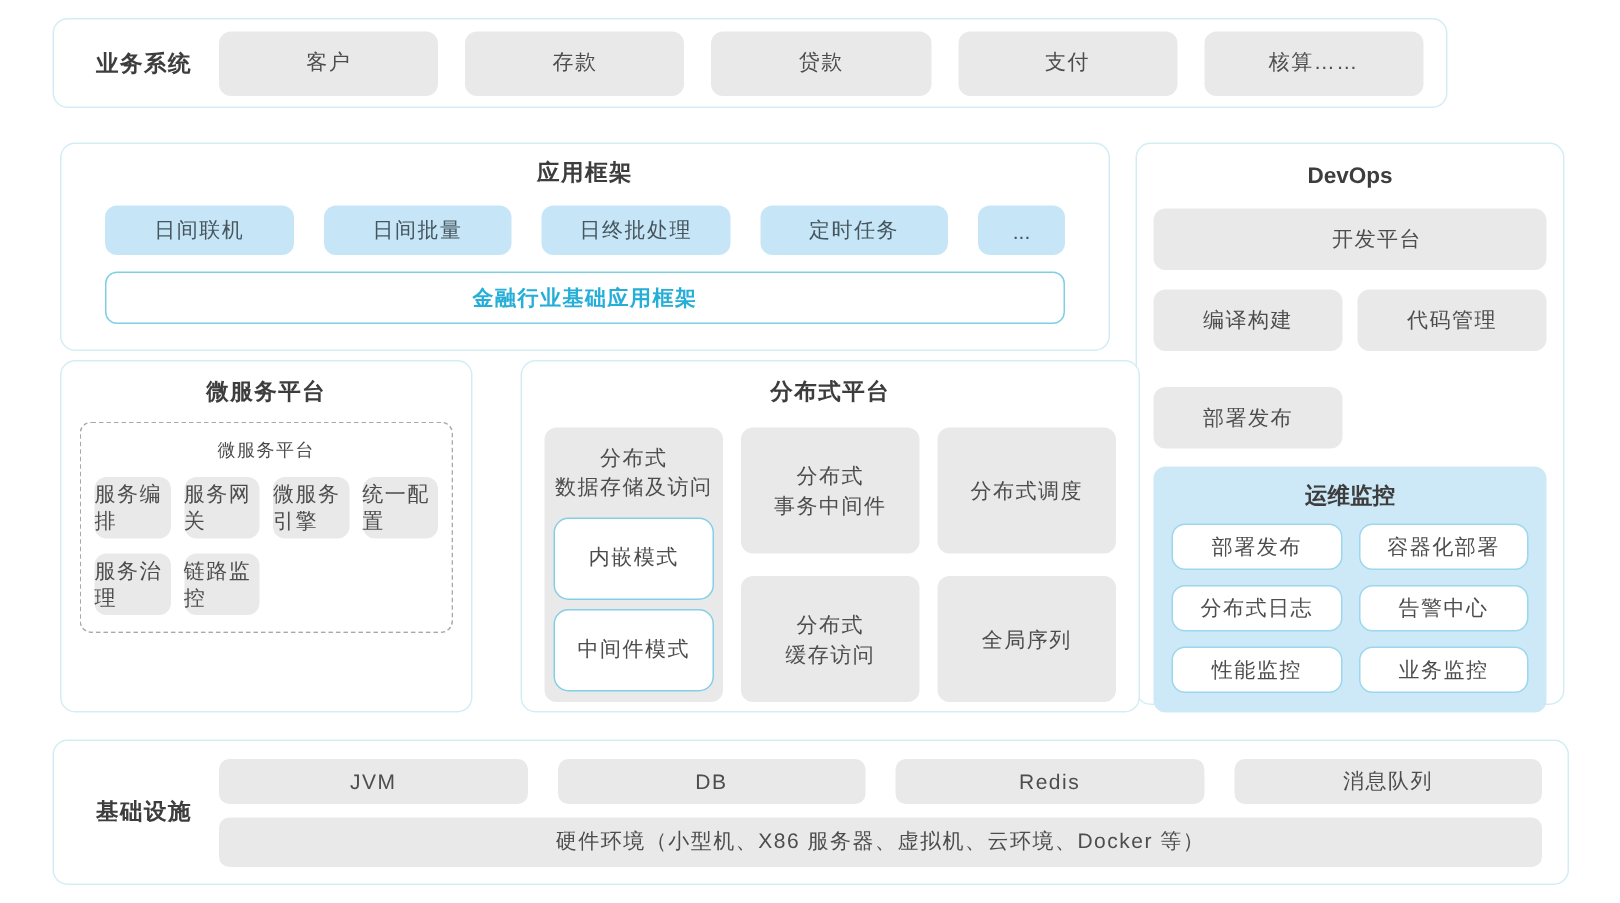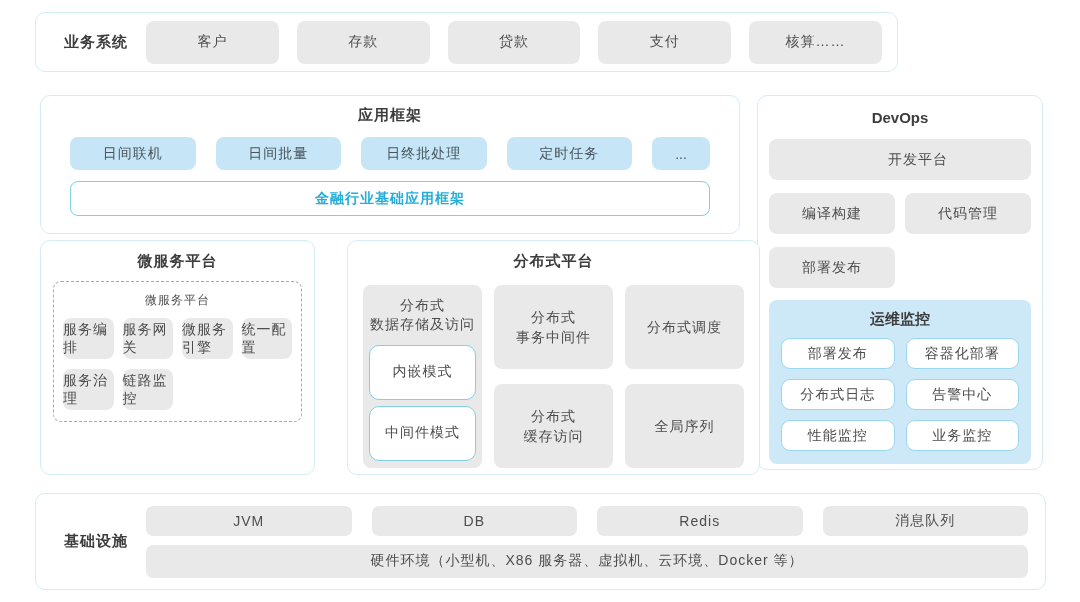--- a/index.html
+++ b/index.html
@@ -21,41 +21,41 @@
     background:#c6e6f7; border-radius:8px; display:flex; align-items:center; justify-content:center;
     font-size:14px; color:#46555e; box-sizing:border-box; letter-spacing:1px;
   }
   .wbox {
     background:#ffffff; border:1px solid #9bd7ee; border-radius:9px;
     display:flex; align-items:center; justify-content:center; font-size:14px; color:#4d4d4d;
     box-sizing:border-box; letter-spacing:1px;
   }
 
   
-  .biz { left:35px; top:12px; width:863px; height:60px; display:flex; align-items:center; padding:0 15px 0 10px; }
+  .biz { left:35px; top:12px; width:930px; height:60px; display:flex; align-items:center; padding:0 15px 0 10px; }
   .biz-row { flex:1; display:flex; gap:18px; }
   .biz-row .gbtn { flex:1; height:43px; }
 
   
   .appfw { left:40px; top:95px; width:700px; height:139px; padding:10px 29px 0; }
   .appfw .sec-title { margin-bottom:12px; }
   .appfw-row { display:flex; gap:20px; }
   .appfw-row .bbtn { flex:1; height:33px; }
   .appfw-row .bbtn.more { flex:none; width:58px; letter-spacing:0; }
   .base-box {
     margin-top:11px; height:33px; border:1px solid #7fd0e6; border-radius:8px;
     display:flex; align-items:center; justify-content:center;
     color:#25aed8; font-size:14px; font-weight:600; letter-spacing:1px;
   }
 
   
   .devops { left:757px; top:95px; width:286px; height:375px; padding:13px 11px; }
   .devops .sec-title { margin-bottom:13px; letter-spacing:0; }
   .devops-wide { height:41px; margin-bottom:13px;padding-left:36px; }
-  .devops-grid { display:grid; grid-template-columns:1fr 1fr; gap:13px 10px; margin-bottom:12px; }
+  .devops-grid { display:grid; grid-template-columns:1fr 1fr; gap:24px 10px; margin-bottom:12px; }
   .devops-grid .gbtn { height:41px; }
   .monitor { background:#cde9f7; border-radius:8px; padding:10px 12px 13px; }
   .monitor .sec-title { margin-bottom:9px; }
   .monitor-grid { display:grid; grid-template-columns:1fr 1fr; gap:10px 11px; }
   .monitor-grid .wbox { height:31px; }
 
   
   .micro { left:40px; top:240px; width:275px; height:235px; padding:11px 12px; }
   .micro .sec-title { margin-bottom:10px; }
   .dashed { border:1px dashed #a9a9a9; border-radius:8px; padding:8px 9px 11px; }

